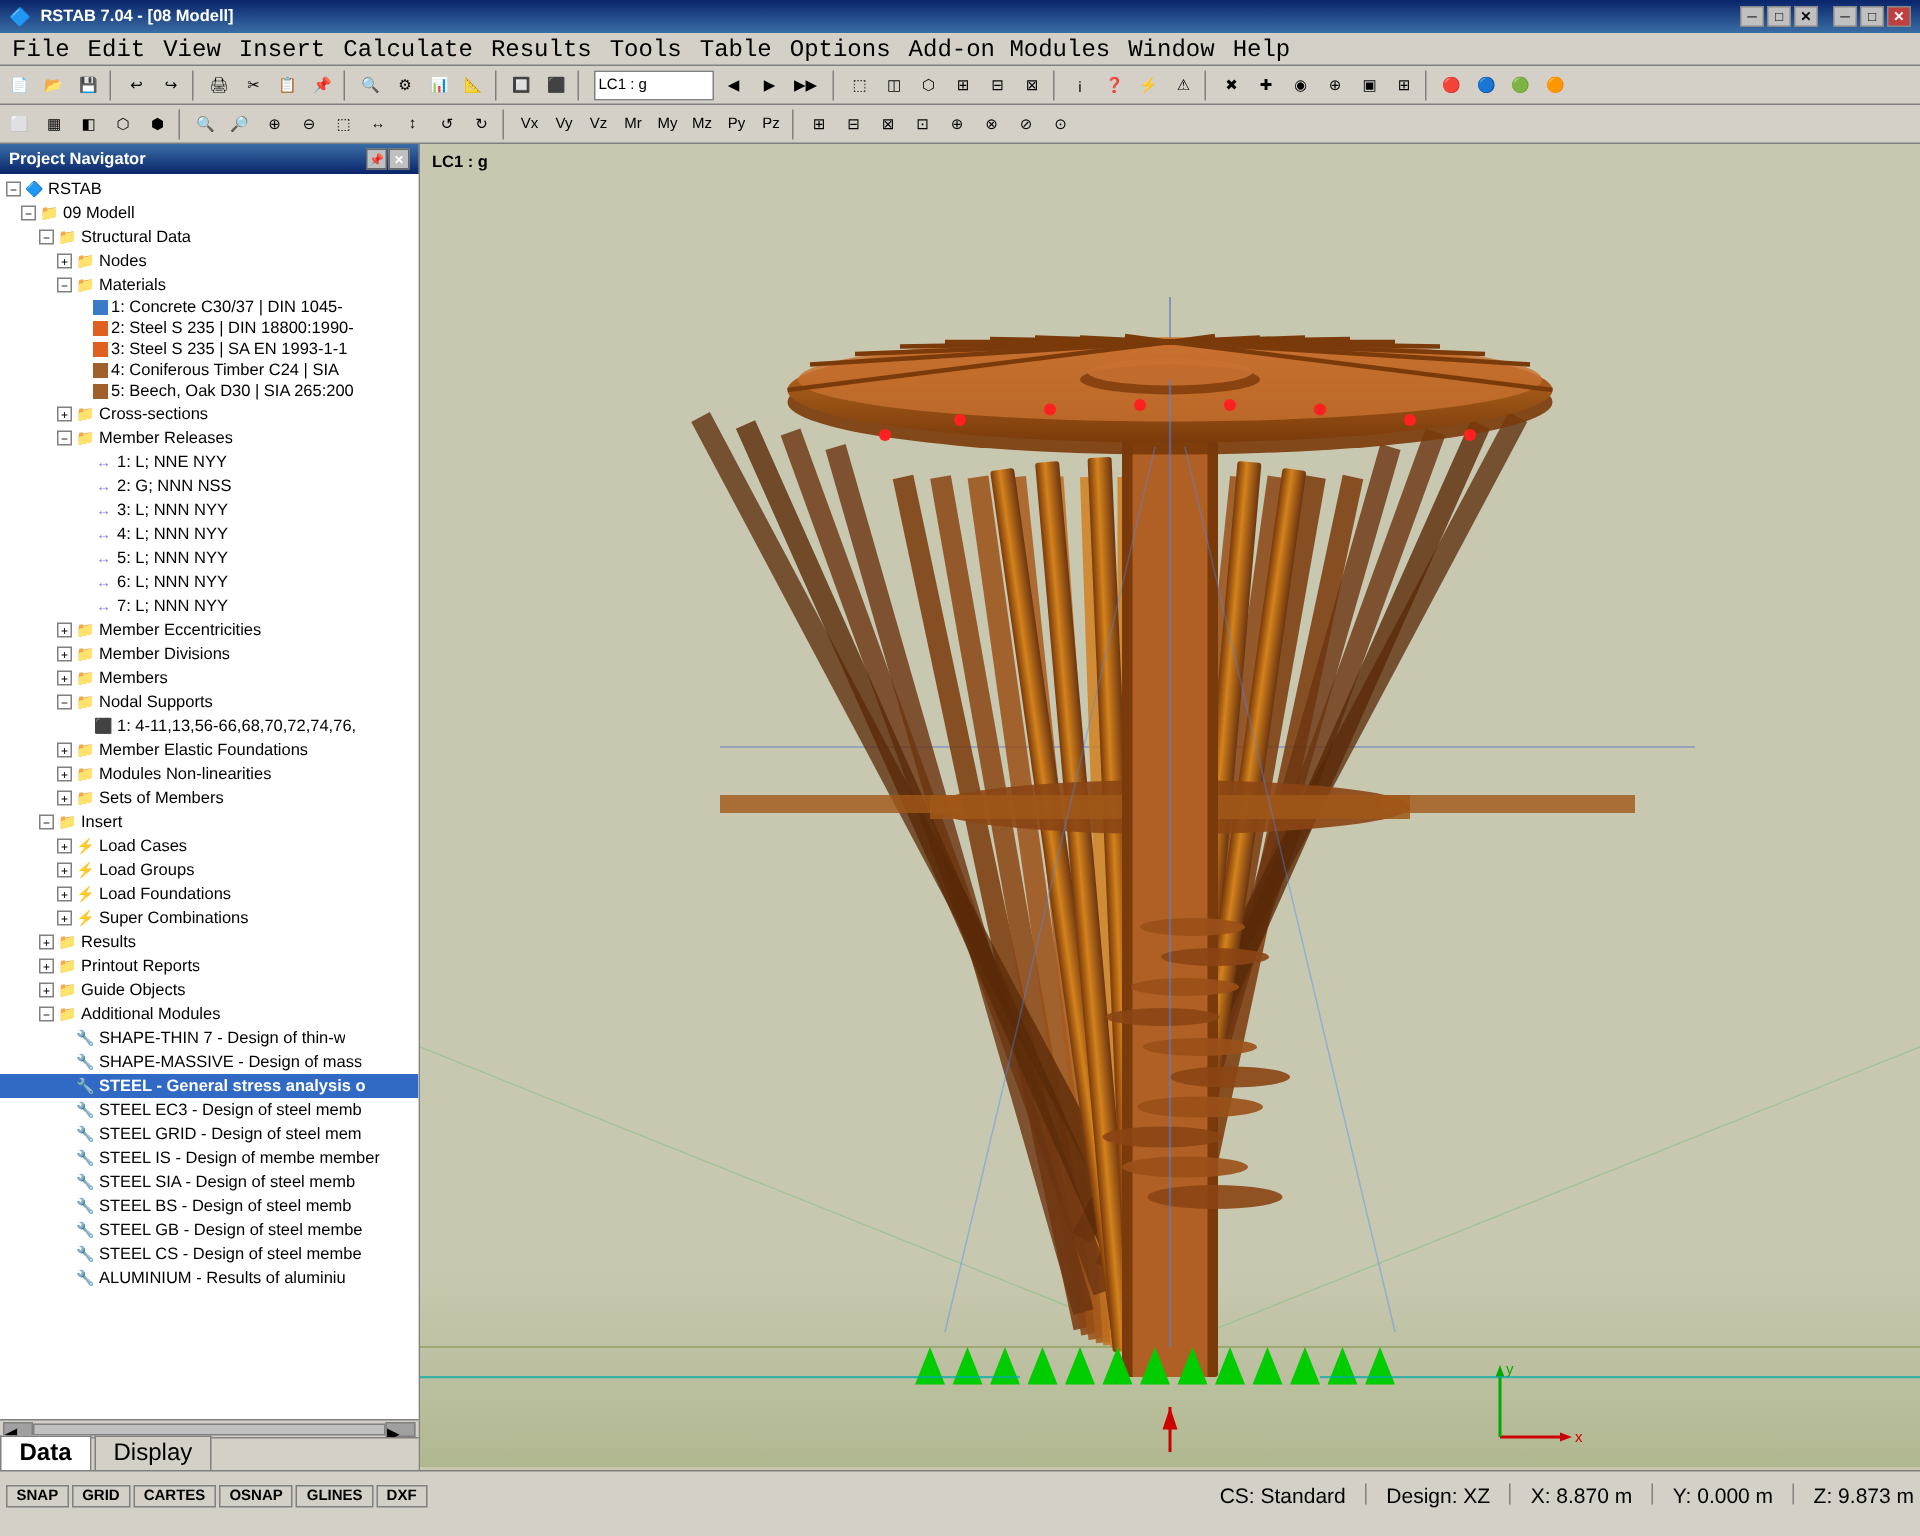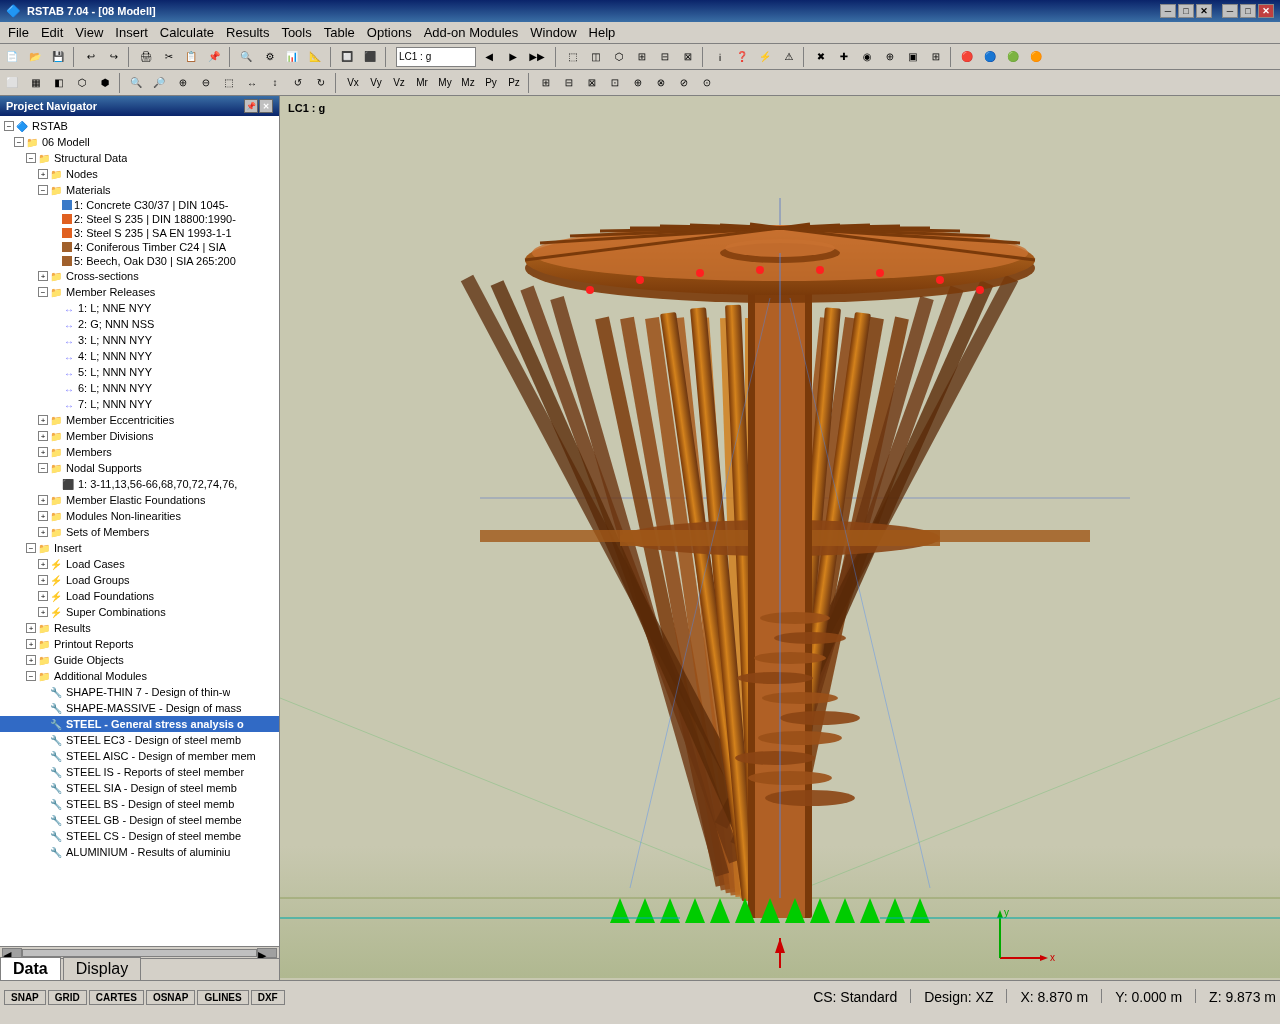--- a/index.html
+++ b/index.html
@@ -33,21 +33,22 @@
       height: 22px;
       background: #d4d0c8;
       display: flex;
       align-items: center;
       padding: 0 2px;
       border-bottom: 1px solid #808080;
     }
     .menu-item {
       padding: 2px 6px;
       cursor: pointer;
-      font-size: 13px;
+      font-size: 16px;
+      font-family: Liberation Mono, monospace;
     }
 
     
     .toolbar-row {
       height: 26px;
       background: #d4d0c8;
       display: flex;
       align-items: center;
       padding: 1px 2px;
       border-bottom: 1px solid #808080;
@@ -359,21 +360,21 @@
         <span class="tree-indent" style="width:2px;"></span>
         <span class="tree-expand">−</span>
         <span class="tree-icon icon-folder">🔷</span>
         <span class="tree-text">RSTAB</span>
       </div>
 
       <div class="tree-item">
         <span class="tree-indent" style="width:12px;"></span>
         <span class="tree-expand">−</span>
         <span class="tree-icon">📁</span>
-        <span class="tree-text">06 Modell</span>
+        <span class="tree-text">09 Modell</span>
       </div>
 
       <div class="tree-item">
         <span class="tree-indent" style="width:24px;"></span>
         <span class="tree-expand">−</span>
         <span class="tree-icon icon-folder">📁</span>
         <span class="tree-text">Structural Data</span>
       </div>
 
       <div class="tree-item">
@@ -503,21 +504,21 @@
         <span class="tree-indent" style="width:36px;"></span>
         <span class="tree-expand">−</span>
         <span class="tree-icon">📁</span>
         <span class="tree-text">Nodal Supports</span>
       </div>
 
       <div class="tree-item">
         <span class="tree-indent" style="width:48px;"></span>
         <span class="tree-expand" style="border:none; background:transparent; width:10px;"></span>
         <span class="tree-icon" style="color:#008000;">⬛</span>
-        <span class="tree-text">1: 3-11,13,56-66,68,70,72,74,76,</span>
+        <span class="tree-text">1: 4-11,13,56-66,68,70,72,74,76,</span>
       </div>
 
       <div class="tree-item">
         <span class="tree-indent" style="width:36px;"></span>
         <span class="tree-expand">+</span>
         <span class="tree-icon">📁</span>
         <span class="tree-text">Member Elastic Foundations</span>
       </div>
 
       <div class="tree-item">
@@ -618,27 +619,27 @@
       <div class="tree-item">
         <span class="tree-indent" style="width:36px;"></span>
         <span class="tree-expand" style="border:none; background:transparent; width:10px;"></span>
         <span class="tree-icon" style="color:#0000cc;">🔧</span>
         <span class="tree-text">STEEL EC3 - Design of steel memb</span>
       </div>
       <div class="tree-item">
         <span class="tree-indent" style="width:36px;"></span>
         <span class="tree-expand" style="border:none; background:transparent; width:10px;"></span>
         <span class="tree-icon" style="color:#0000cc;">🔧</span>
-        <span class="tree-text">STEEL AISC - Design of member mem</span>
-      </div>
-      <div class="tree-item">
-        <span class="tree-indent" style="width:36px;"></span>
-        <span class="tree-expand" style="border:none; background:transparent; width:10px;"></span>
-        <span class="tree-icon" style="color:#0000cc;">🔧</span>
-        <span class="tree-text">STEEL IS - Reports of steel member</span>
+        <span class="tree-text">STEEL GRID - Design of steel mem</span>
+      </div>
+      <div class="tree-item">
+        <span class="tree-indent" style="width:36px;"></span>
+        <span class="tree-expand" style="border:none; background:transparent; width:10px;"></span>
+        <span class="tree-icon" style="color:#0000cc;">🔧</span>
+        <span class="tree-text">STEEL IS - Design of membe member</span>
       </div>
       <div class="tree-item">
         <span class="tree-indent" style="width:36px;"></span>
         <span class="tree-expand" style="border:none; background:transparent; width:10px;"></span>
         <span class="tree-icon" style="color:#0000cc;">🔧</span>
         <span class="tree-text">STEEL SIA - Design of steel memb</span>
       </div>
       <div class="tree-item">
         <span class="tree-indent" style="width:36px;"></span>
         <span class="tree-expand" style="border:none; background:transparent; width:10px;"></span>

